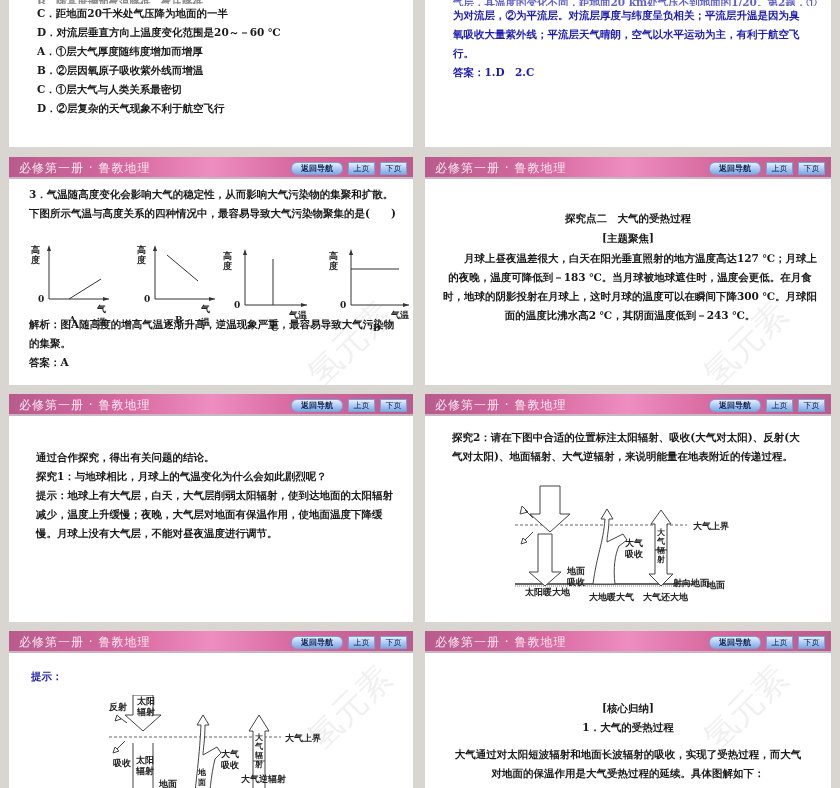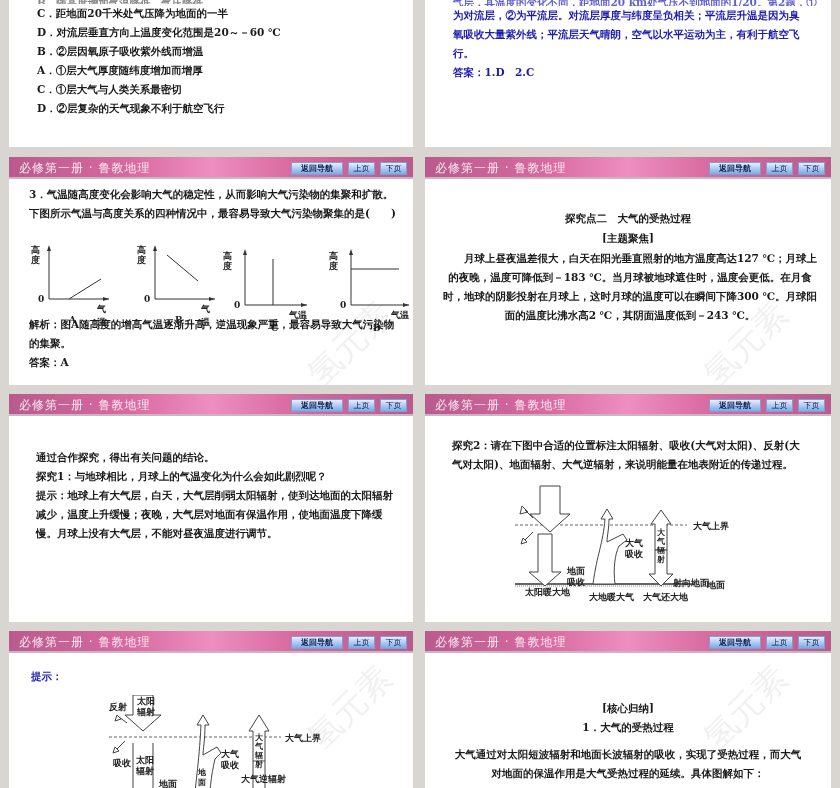--- a/index.html
+++ b/index.html
@@ -27,43 +27,43 @@
   }
   .nav { position: absolute; right: 6px; top: 5px; display: flex; gap: 5px; }
   .navbtn {
     height: 13px; padding: 0 4px;
     background: linear-gradient(180deg, #e6f0ff 0%, #a9c8f2 55%, #7fa9e3 100%);
     border: 1px solid #7e9fd3;
     font-size: 8px; line-height: 11px; color: #0e1c4c; font-weight: bold;
     font-family: "DejaVu Sans", sans-serif;
     cursor: pointer;
   }
-  .navbtn.home { width: 52px; text-align: center; }
+  .navbtn.home { width: 52px; text-align: center; border-radius: 6px; }
   .navbtn.pg { width: 27px; text-align: center; font-weight: normal; }
   .body { position: absolute; left: 0; right: 0; top: 24px; bottom: 0; }
   .txt { font-size: 10.5px; line-height: 19px; color: #1a1a1a; font-weight: bold; }
   .blue { color: #1d1db0; }
   .center { text-align: center; }
   .wm {
     position: absolute; font-size: 34px; color: rgba(0,0,0,0.06);
     transform: rotate(-45deg); font-family: "DejaVu Sans", sans-serif; pointer-events: none;
   }
   .graph { position: absolute; }
   .gl { position: absolute; font-size: 9px; color: #222; font-weight: bold; }
 </style>
 </head>
 <body>
 
 <div class="slide" style="left:9px; top:-10px; width:404px; height:157px;">
   <div style="position:absolute; left:28px; top:4px;">
     <div class="txt" style="color:#888;height:10px;overflow:hidden;">B．随高度增加气温降低，气压降低</div>
     <div class="txt">C．距地面20千米处气压降为地面的一半</div>
     <div class="txt">D．对流层垂直方向上温度变化范围是20～－60 ℃</div>
+    <div class="txt">A．①层大气厚度随纬度增加而增厚</div>
     <div class="txt">B．②层因氧原子吸收紫外线而增温</div>
-    <div class="txt">A．①层大气厚度随纬度增加而增厚</div>
     <div class="txt">C．①层大气与人类关系最密切</div>
     <div class="txt">D．②层复杂的天气现象不利于航空飞行</div>
   </div>
 </div>
 
 <div class="slide" style="left:425px; top:-10px; width:406px; height:157px;">
   <div style="position:absolute; left:28px; top:3px; right:12px;">
     <div class="txt blue" style="height:13px;overflow:hidden;opacity:.7">气层，其温度的变化不同，距地面20 km处气压不到地面的1/20。第2题，①</div>
     <div class="txt blue">为对流层，②为平流层。对流层厚度与纬度呈负相关；平流层升温是因为臭</div>
     <div class="txt blue">氧吸收大量紫外线；平流层天气晴朗，空气以水平运动为主，有利于航空飞</div>
@@ -184,21 +184,21 @@
 <div class="slide" style="left:425px; top:394px; width:406px; height:228px;">
   <div class="hdr">
     <span class="hdr-title">必修第一册 · 鲁教地理</span>
     <div class="nav">
       <button class="navbtn home">返回导航</button>
       <button class="navbtn pg">上页</button>
       <button class="navbtn pg">下页</button>
     </div>
   </div>
   <div class="body">
-    <div class="txt" style="position:absolute; left:27px; top:10px; width:352px;margin-top:8px;">探究2：请在下图中合适的位置标注太阳辐射、吸收(大气对太阳)、反射(大气对太阳)、地面辐射、大气逆辐射，来说明能量在地表附近的传递过程。</div>
+    <div class="txt" style="position:absolute; left:27px; top:10px; width:352px;">探究2：请在下图中合适的位置标注太阳辐射、吸收(大气对太阳)、反射(大气对太阳)、地面辐射、大气逆辐射，来说明能量在地表附近的传递过程。</div>
     <div style="position:absolute; left:0; top:56px; width:406px; height:150px;">
       <svg width="406" height="150">
 
         <line x1="90" y1="51" x2="262" y2="51" stroke="#666" stroke-dasharray="3,2" stroke-width="1"></line>
 
         <line x1="90" y1="110" x2="270" y2="110" stroke="#333" stroke-width="1.5"></line>
         <line x1="90" y1="112" x2="270" y2="112" stroke="#888" stroke-dasharray="1,1" stroke-width="1"></line>
 
         <polygon points="115,12 115,40 105,40 125,58 145,40 135,40 135,12" fill="#fff" stroke="#444"></polygon>
 

